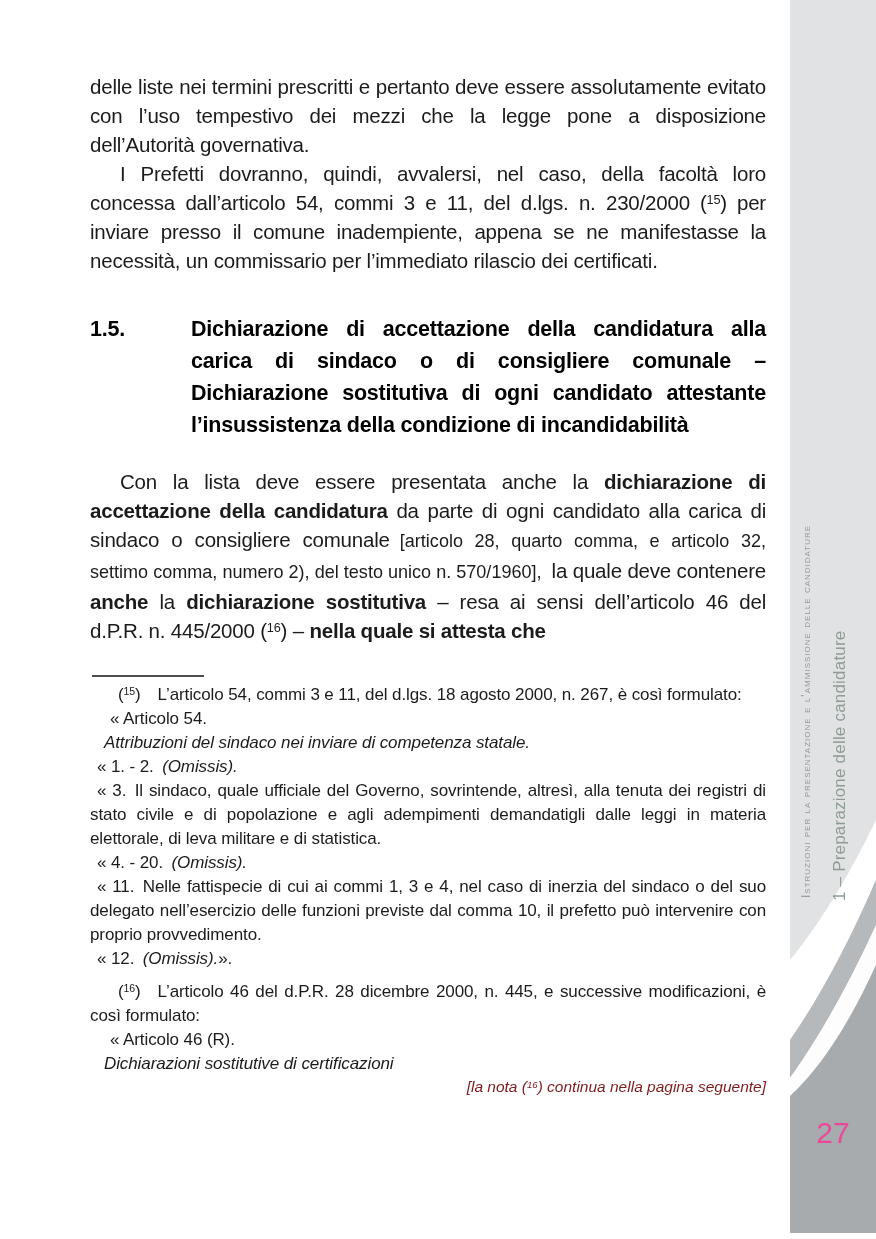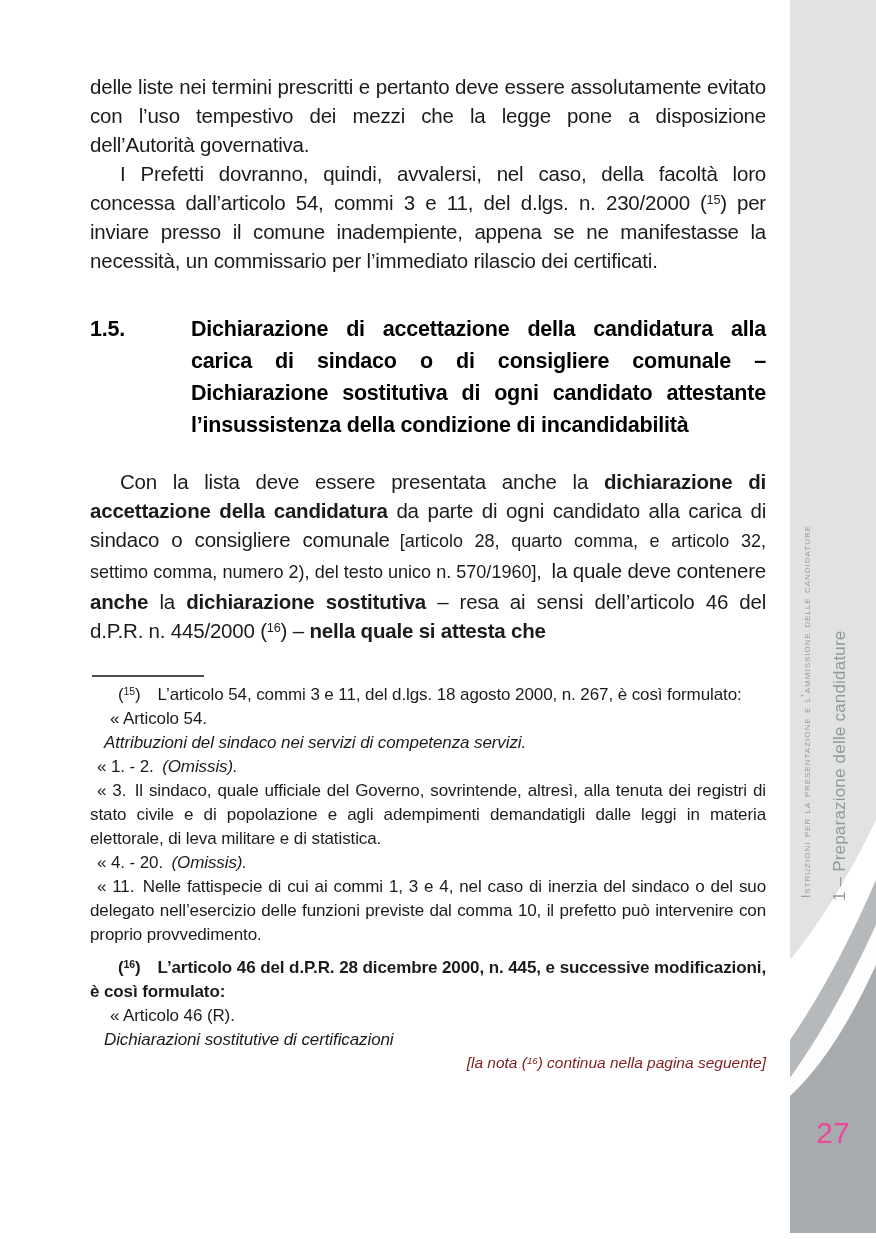--- a/index.html
+++ b/index.html
@@ -20,21 +20,21 @@
   .heading .hnum{width:66px;flex:none;}
   .heading .htext{text-align:justify;flex:1;}
   .after-heading{margin-top:26px;}
   .fn-rule{width:112px;height:2px;background:#4d4d4d;margin:30px 0 0 2px;}
   .footnotes{margin-top:6px;}
   .fn{font-size:17px;line-height:24px;text-align:justify;letter-spacing:-0.1px;color:#1b1b1b;}
   .fn-first{text-indent:28px;}
   .fn-art{text-indent:20px;}
   .fn-title{text-indent:14px;}
   .fn-q{text-indent:7px;}
-  .fn-gap{margin-top:9px;font-weight:bold;}
+  .fn-gap{margin-top:9px;}
   .cont-note{font-size:15.5px;font-style:italic;text-align:right;margin-top:2px;color:#7f1d1d;}
   .sidebar{position:absolute;left:790px;top:0;width:86px;height:1239px;}
   .sidebar svg{position:absolute;left:0;top:0;}
   .v-text{position:absolute;transform-origin:0 0;transform:rotate(-90deg);white-space:nowrap;}
   .v-kicker{left:9px;top:898px;font-variant:small-caps;font-size:12px;letter-spacing:1px;color:#97999c;}
   .v-section{left:40px;top:901px;font-size:17px;letter-spacing:0.2px;color:#8f9c94;}
   .page-num{position:absolute;left:0;top:1116px;width:100%;text-align:center;font-size:30px;color:#ec4899;}
 </style>
 </head>
 <body>
@@ -51,25 +51,26 @@
   </div>
 
   <p class="body-p indent after-heading"><span>Con la lista deve essere presentata anche la </span><span class="seg-b">dichiarazione di accettazione della candidatura</span><span> da parte di ogni candidato alla carica di sindaco o consigliere comunale </span><span class="seg-small">[articolo 28, quarto comma, e articolo 32, settimo comma, numero 2), del testo unico n. 570/1960],</span><span> la quale deve contenere </span><span class="seg-b">anche</span><span> la </span><span class="seg-b">dichiarazione sostitutiva</span><span> – resa ai sensi dell’articolo 46 del d.P.R. n. 445/2000 (</span><sup>16</sup><span>) – </span><span class="seg-b">nella quale si attesta che</span></p>
 
   <div class="fn-rule"></div>
 
   <div class="footnotes">
     <div>
         <p class="fn fn-first"><span>(</span><sup>15</sup><span>) L’articolo 54, commi 3 e 11, del d.lgs. 18 agosto 2000, n. 267, è così formulato:</span></p>
         <p class="fn fn-art"><span>« Articolo 54.</span></p>
-        <p class="fn fn-title"><span class="seg-i">Attribuzioni del sindaco nei servizi di competenza servizi.</span></p>
+        <p class="fn fn-title"><span class="seg-i">Attribuzioni del sindaco nei inviare di competenza statale.</span></p>
         <p class="fn fn-q"><span>« 1. - 2. </span><span class="seg-i">(Omissis).</span></p>
         <p class="fn fn-q"><span>« 3. Il sindaco, quale ufficiale del Governo, sovrintende, altresì, alla tenuta dei registri di stato civile e di popolazione e agli adempimenti demandatigli dalle leggi in materia elettorale, di leva militare e di statistica.</span></p>
         <p class="fn fn-q"><span>« 4. - 20. </span><span class="seg-i">(Omissis).</span></p>
         <p class="fn fn-q"><span>« 11. Nelle fattispecie di cui ai commi 1, 3 e 4, nel caso di inerzia del sindaco o del suo delegato nell’esercizio delle funzioni previste dal comma 10, il prefetto può intervenire con proprio provvedimento.</span></p>
+        <p class="fn fn-q"><span>« 12. </span><span class="seg-i">(Omissis).</span><span>».</span></p>
       </div>
     <div>
         <p class="fn fn-first fn-gap"><span>(</span><sup>16</sup><span>) L’articolo 46 del d.P.R. 28 dicembre 2000, n. 445, e successive modificazioni, è così formulato:</span></p>
         <p class="fn fn-art"><span>« Articolo 46  (R).</span></p>
         <p class="fn fn-title"><span class="seg-i">Dichiarazioni sostitutive di certificazioni</span></p>
       </div>
     <p class="cont-note"><span class="seg-i">[la nota (</span><sup class="seg-i">16</sup><span class="seg-i">) continua nella pagina seguente]</span></p>
   </div>
 </div>
 

